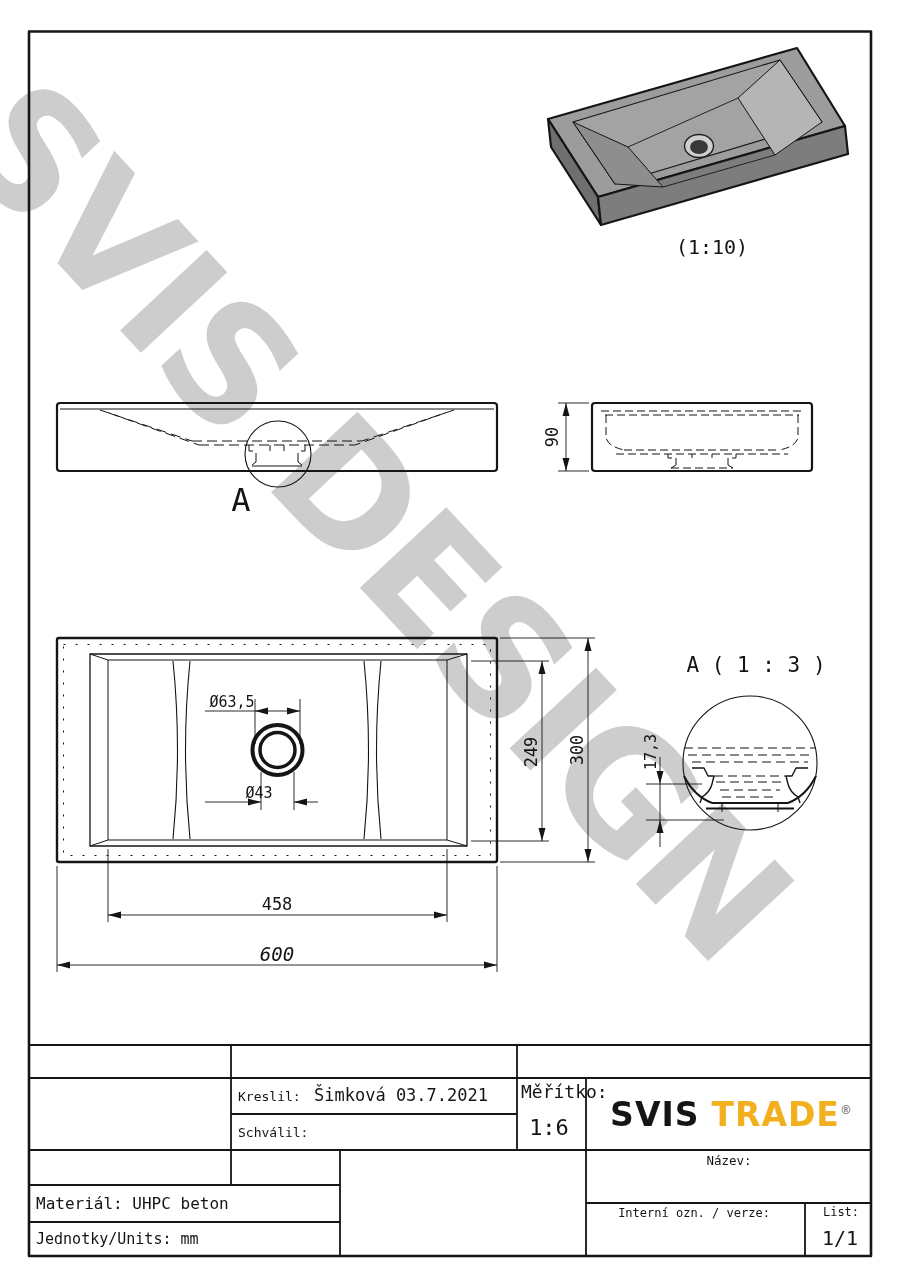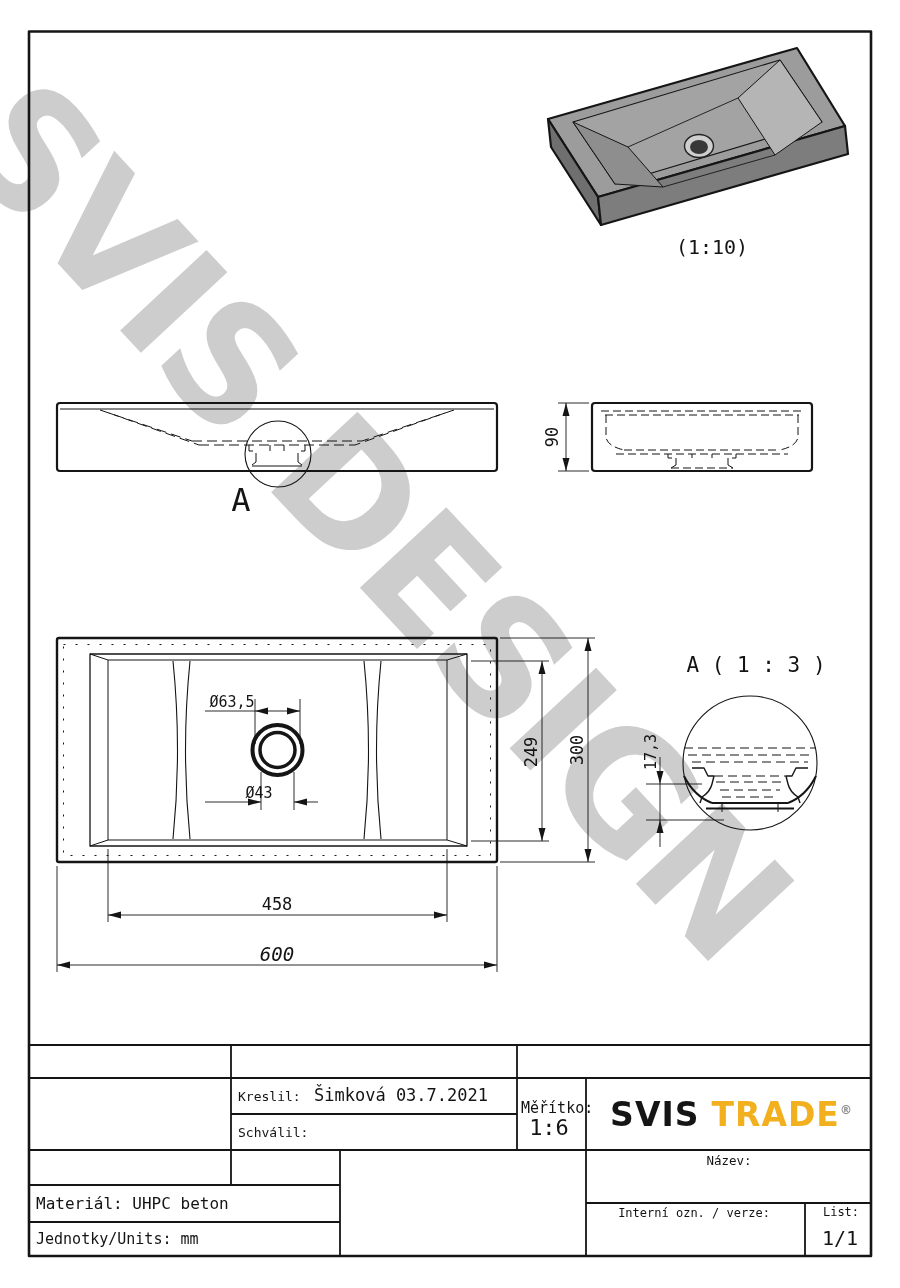--- a/index.html
+++ b/index.html
@@ -178,21 +178,21 @@
   <div class="t c" style="left:237px;top:793px;font-size:15px;padding-left:44px;">Ø43</div>
   <div class="t r" style="left:531px;top:752px;font-size:17px;">249</div>
   <div class="t r" style="left:577px;top:750px;font-size:17px;">300</div>
   <div class="t c" style="left:277px;top:904px;font-size:17px;">458</div>
   <div class="t c" style="left:277px;top:954px;font-size:19px;font-style:italic;">600</div>
   <div class="t r" style="left:651px;top:752px;font-size:15px;">17,3</div>
 
   <div class="t l" style="left:238px;top:1096px;font-size:13px;">Kreslil:</div>
   <div class="t l" style="left:314px;top:1095px;font-size:17px;">Šimková 03.7.2021</div>
   <div class="t l" style="left:238px;top:1132px;font-size:13px;">Schválil:</div>
-  <div class="t l" style="left:521px;top:1091px;font-size:15px;margin-top:17px;">Měřítko:</div>
+  <div class="t l" style="left:521px;top:1091px;font-size:18px;">Měřítko:</div>
   <div class="t c" style="left:549px;top:1127px;font-size:22px;">1:6</div>
 
   <div class="t c logo" style="left:731px;top:1114px;">
     <span>SVIS</span><span class="sec" style="color: rgb(242, 176, 30);">TRADE</span><sup>®</sup>
   </div>
 
   <div class="t c" style="left:729px;top:1160px;font-size:12.5px;">Název:</div>
   <div class="t c" style="left:694px;top:1213px;font-size:12px;">Interní ozn. / verze:</div>
   <div class="t c" style="left:841px;top:1212px;font-size:12px;">List:</div>
   <div class="t c" style="left:840px;top:1238px;font-size:20px;">1/1</div>

